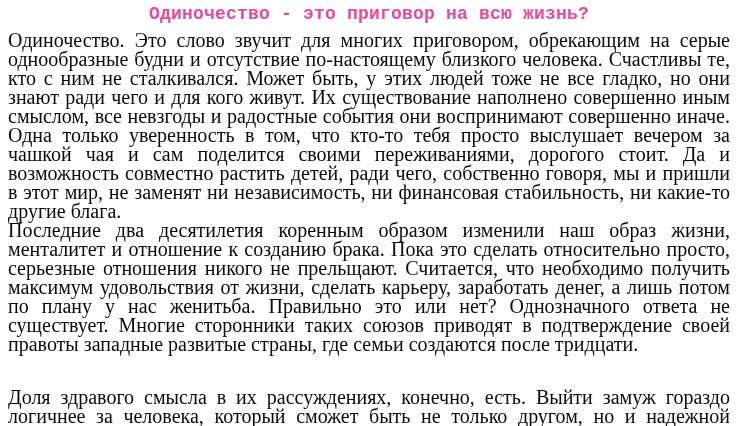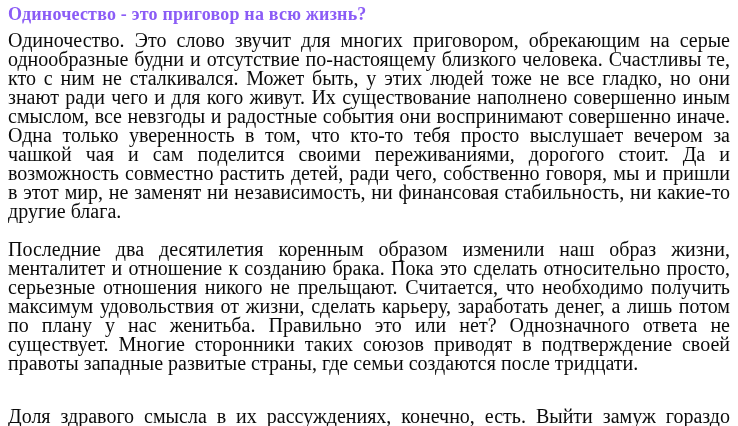--- a/index.html
+++ b/index.html
@@ -13,36 +13,37 @@
     overflow: hidden;
     font-family: "Liberation Serif", "DejaVu Serif", serif;
     color: #000000;
   }
   .doc {
     padding: 2px 8px 0 8px;
     box-sizing: border-box;
     width: 738px;
   }
   .doc-title {
-    font-family: Liberation Serif, serif;
+    font-family: Liberation Mono, monospace;
     font-size: 18px;
     line-height: 20px;
     font-weight: bold;
-    color: #8b5cf6;
+    text-align: center;
+    color: #ec4899;
     margin: 2px 0 7px 0;
     letter-spacing: 0.2px;
   }
   .doc-par {
     font-size: 20px;
     line-height: 19px;
     text-align: justify;
     margin: 0;
     color: #0a0a0a;
   }
-  .gap-a { margin-top: 19px; }
+  .gap-a { }
   .gap-b { margin-top: 34px; }
 </style>
 </head>
 <body>
 
 <div class="doc">
   <h1 class="doc-title">Одиночество - это приговор на всю жизнь?</h1>
 
   <p class="doc-par">Одиночество. Это слово звучит для многих приговором, обрекающим на серые однообразные будни и отсутствие по-настоящему близкого человека. Счастливы те, кто с ним не сталкивался. Может быть, у этих людей тоже не все гладко, но они знают ради чего и для кого живут. Их существование наполнено совершенно иным смыслом, все невзгоды и радостные события они воспринимают совершенно иначе. Одна только уверенность в том, что кто-то тебя просто выслушает вечером за чашкой чая и сам поделится своими переживаниями, дорогого стоит. Да и возможность совместно растить детей, ради чего, собственно говоря, мы и пришли в этот мир, не заменят ни независимость, ни финансовая стабильность, ни какие-то другие блага.</p>
 

